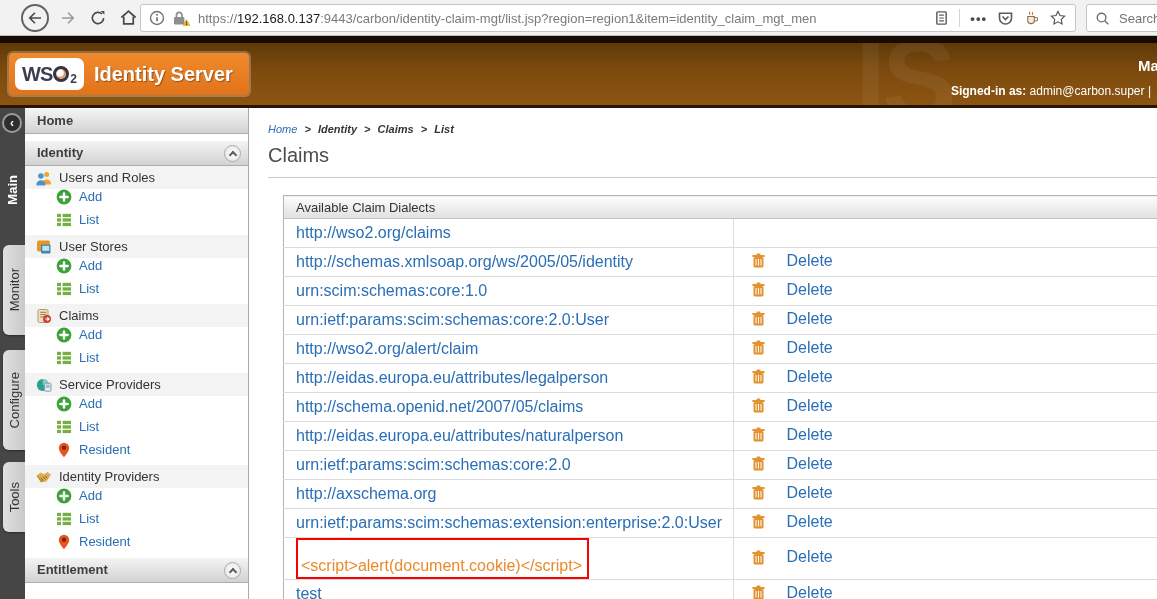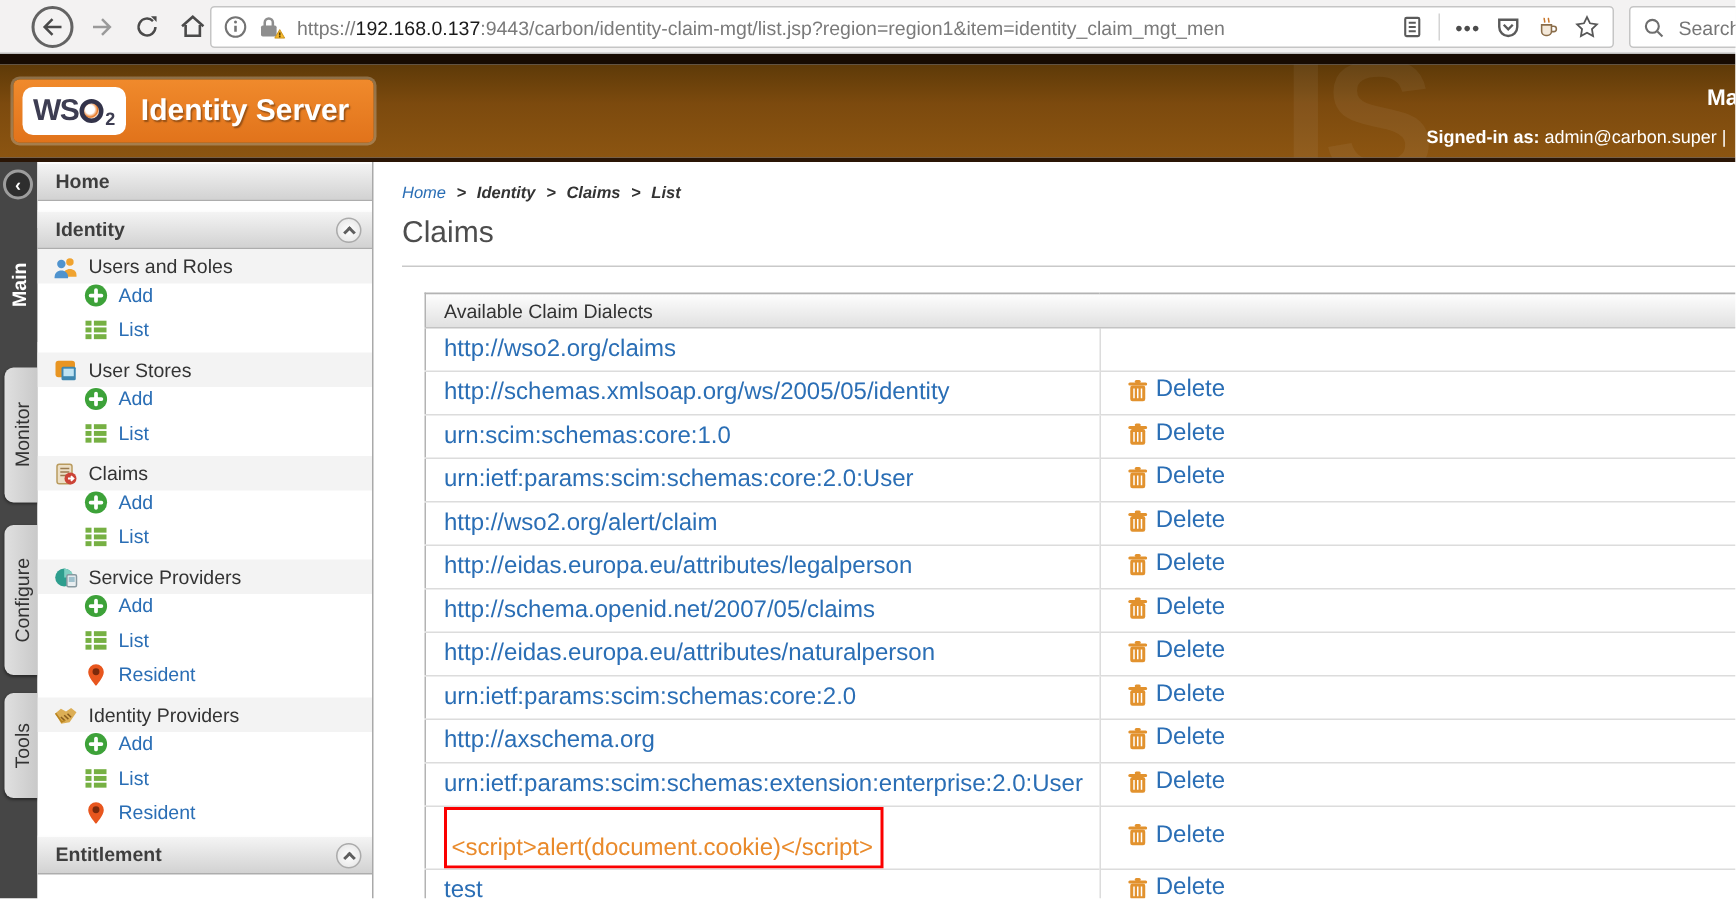--- a/index.html
+++ b/index.html
@@ -93,21 +93,21 @@
     padding-bottom:10px;border-bottom:1px solid #c9c9c9;}
   .claims-table{margin:17px 0 0 33px;border-collapse:collapse;width:900px;
     border:1px solid #b3b3b3;table-layout:fixed;}
   .claims-table th{background:linear-gradient(#fdfdfd,#e0e0e0);border-bottom:1px solid #c3c3c3;
     text-align:left;font-weight:normal;color:#333;font-size:13px;height:23px;padding:0 12px;}
   .claims-table td{height:29px;padding:0 12px;border-top:1px solid #dcdcdc;font-size:16px;
     white-space:nowrap;overflow:hidden;}
   .claims-table td.c1{width:515px;}
   .claims-table td.c2{border-left:1px solid #dcdcdc;padding-left:18px;}
   .claims-table a{color:#2a6eb5;text-decoration:none;}
-  .del-link{display:inline-flex;align-items:center;gap:6px;}
+  .del-link{display:inline-flex;align-items:center;gap:22px;}
   .xss-box{color:#e98a2b;border:2px solid #fb0000;padding:17px 5px 2px 3px;display:inline-block;}
 </style>
 </head>
 <body>
 
 <div class="browser-bar">
   <div class="back-circle nav-btn">
     <svg width="18" height="18" viewBox="0 0 24 24">
         <path d="M20 12H6M12 5l-7 7 7 7" fill="none" stroke="#4a4a4a" stroke-width="2.2"></path>
       </svg>

